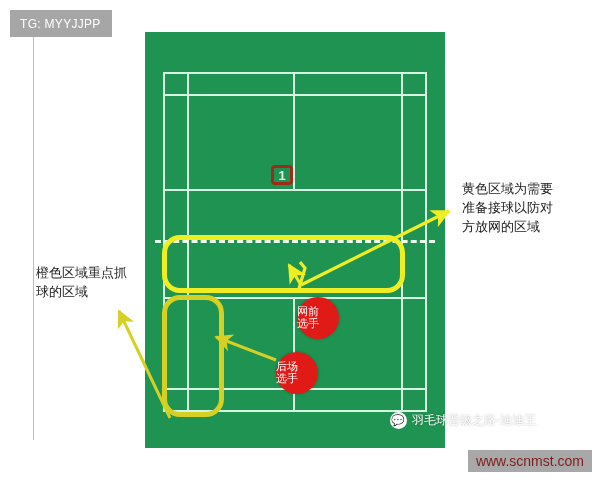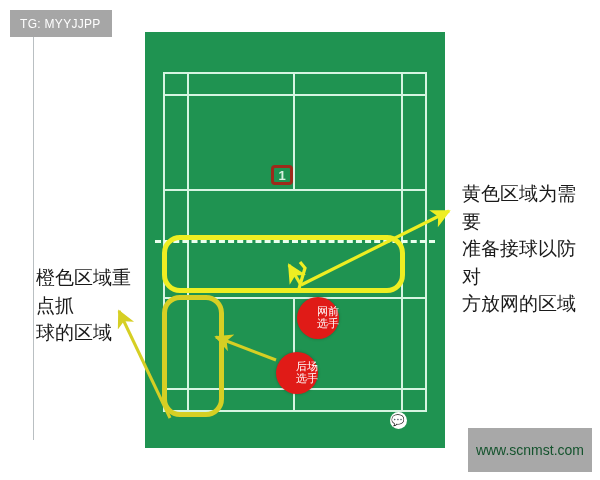--- a/index.html
+++ b/index.html
@@ -48,25 +48,25 @@
     white-space: nowrap;
     z-index: 40;
   }
 
   
   .url-banner {
     position: absolute;
     right: 8px;
     bottom: 8px;
     height: 22px;
-    padding: 11px 8px;
+    padding: 0 8px;
     display: flex;
     align-items: center;
     background: #a8a8a8;
-    color: #14532d;
+    color: #7f1d1d;
     font-size: 14px;
     white-space: nowrap;
     z-index: 40;
   }
 
   
   .court {
     position: absolute;
     left: 145px;
     top: 32px;
@@ -138,21 +138,21 @@
   
   .player {
     position: absolute;
     width: 42px;
     height: 42px;
     border-radius: 50%;
     background: #e01b17;
     color: #ffffff;
     display: flex;
     flex-direction: column;
-    align-items: flex-end;
+    align-items: flex-start;
     justify-content: center;
     line-height: 1.05;
     font-size: 11px;
     font-family: "DejaVu Sans", sans-serif;
     box-shadow: 0 0 3px rgba(0,0,0,0.25);
   }
   .player span { display: block; }
   .player-net  { left: 152px; top: 265px; }
   .player-rear { left: 131px; top: 320px; }
 
@@ -164,21 +164,21 @@
     height: 480px;
     pointer-events: none;
     z-index: 30;
   }
 
   
   .anno {
     position: absolute;
     color: #1a1a1a;
     font-family: "DejaVu Sans", sans-serif;
-    font-size: 19px;
+    font-size: 13px;
     line-height: 1.45;
     white-space: pre-line;
     z-index: 35;
   }
   .anno-right { left: 462px; top: 180px; width: 130px; }
   .anno-left  { left: 36px;  top: 264px; width: 110px; }
 
   
   .watermark {
     position: absolute;
@@ -275,18 +275,19 @@
   </svg>
 
   <div class="anno anno-right">黄色区域为需要
 准备接球以防对
 方放网的区域</div>
   <div class="anno anno-left">橙色区域重点抓
 球的区域</div>
 
   <div class="watermark">
     <span class="wm-badge">💬</span>
+    <span class="wm-text">羽毛球晋级之路-迪迪王</span>
   </div>
 
   <div class="tg-banner">TG: MYYJJPP</div>
   <div class="url-banner">www.scnmst.com</div>
 
 </div>
 
 </body></html>

